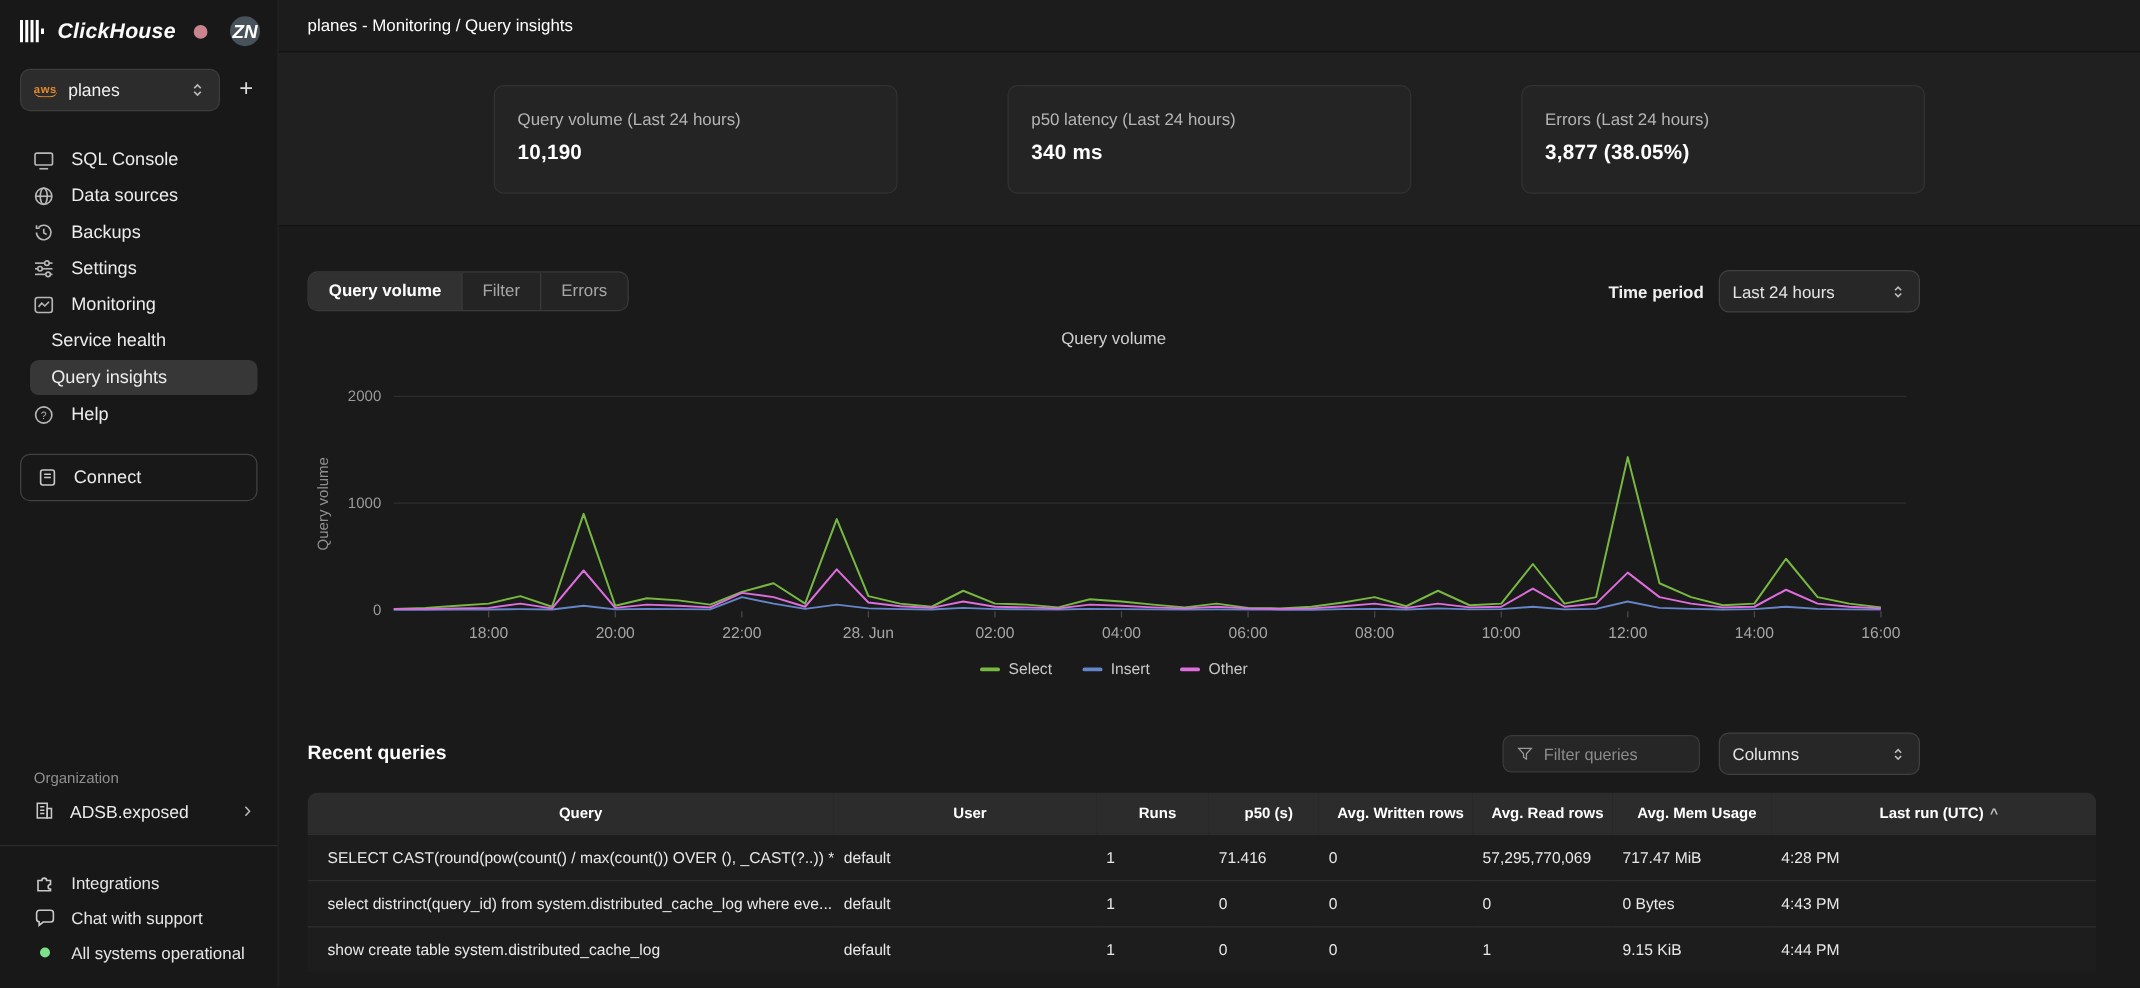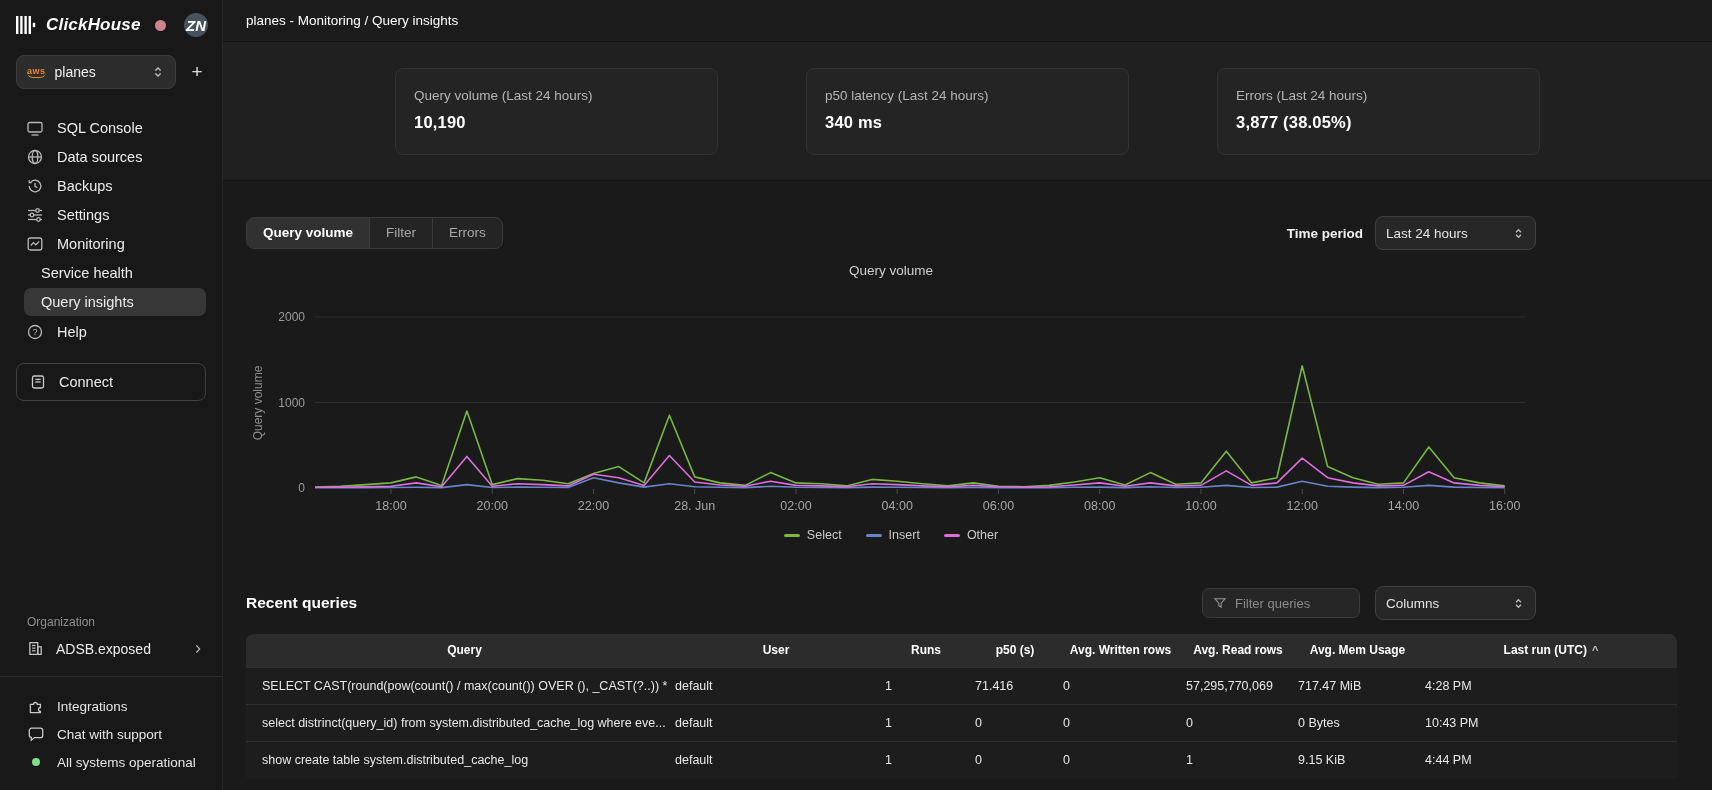--- a/index.html
+++ b/index.html
@@ -381,21 +381,21 @@
             <td>4:28 PM</td>
           </tr>
           <tr>
             <td>select distrinct(query_id) from system.distributed_cache_log where eve...</td>
             <td>default</td>
             <td>1</td>
             <td>0</td>
             <td>0</td>
             <td>0</td>
             <td>0 Bytes</td>
-            <td>10:43 PM</td>
+            <td>4:43 PM</td>
           </tr>
           <tr>
             <td>show create table system.distributed_cache_log</td>
             <td>default</td>
             <td>1</td>
             <td>0</td>
             <td>0</td>
             <td>1</td>
             <td>9.15 KiB</td>
             <td>4:44 PM</td>

